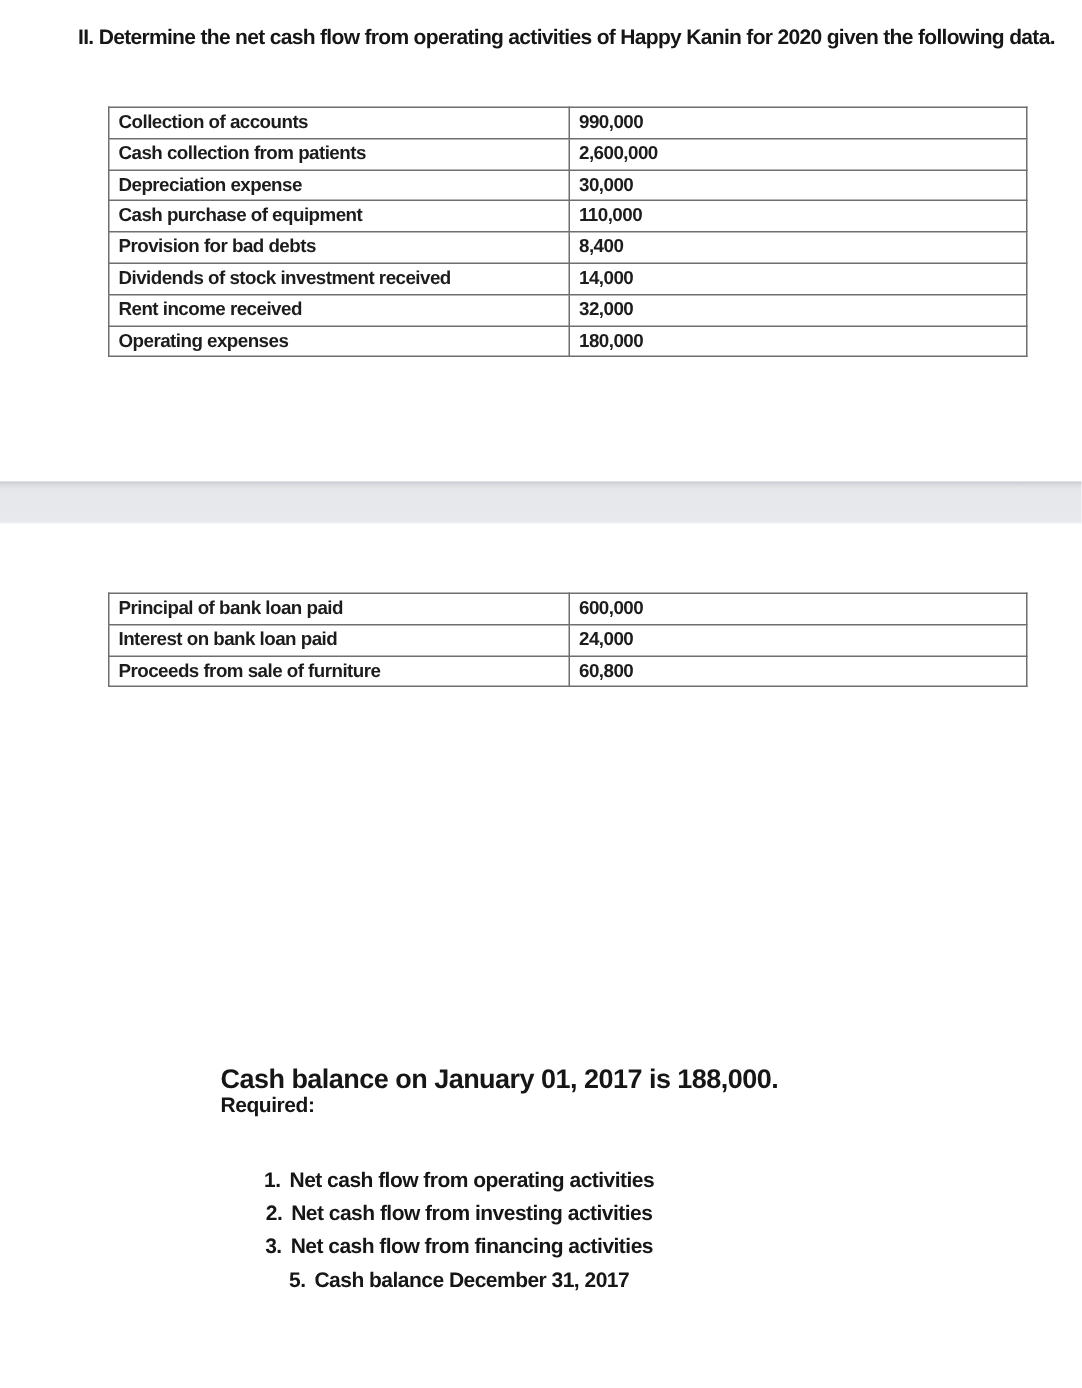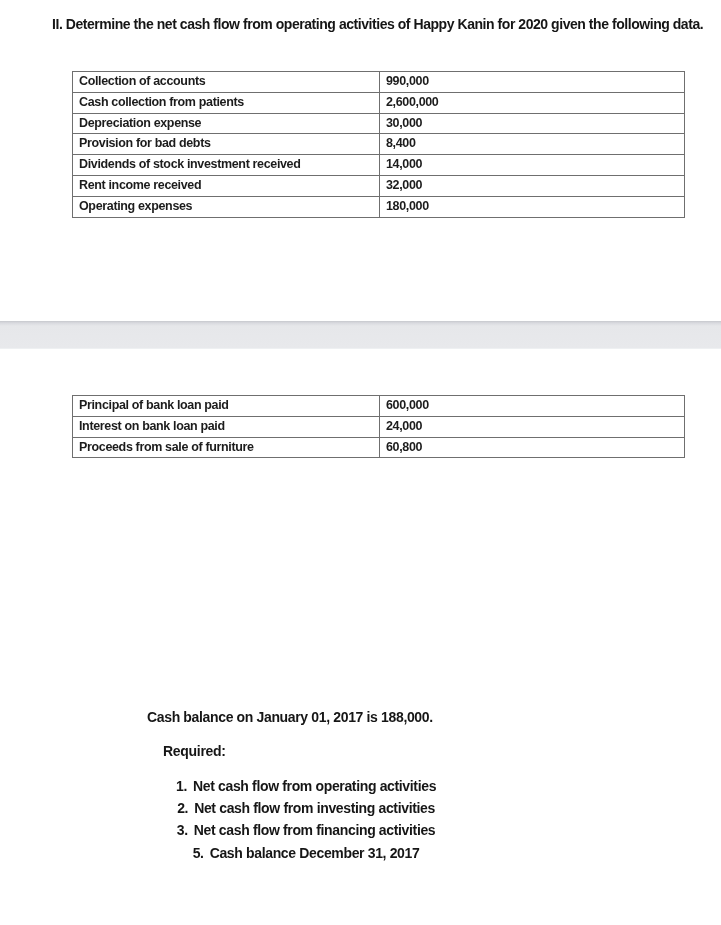--- a/index.html
+++ b/index.html
@@ -58,35 +58,34 @@
       width: 721px;
       height: 27px;
       background: linear-gradient(to bottom, #c6c8cd 0px, #d9dadf 2px, #e6e7ea 5px, #e8e9ec 100%);
       border-bottom: 1px solid #eef0f2;
     }
 
     .cash-balance {
       position: absolute;
       left: 147px;
       top: 709px;
-      font-size: 14px;
+      font-size: 18px;
       font-weight: bold;
       letter-spacing: -0.35px;
       white-space: nowrap;
       color: #161616;
     }
     .required {
       position: absolute;
       left: 147px;
-      top: 743px;
+      top: 728px;
       font-size: 14px;
       font-weight: bold;
       letter-spacing: -0.3px;
       color: #161616;
-      margin-left: 16px;
     }
     ol.req-list {
       position: absolute;
       left: 170px;
       top: 775px;
       margin: 0;
       padding: 0;
       list-style: none;
       font-size: 14px;
       font-weight: bold;
@@ -115,20 +114,24 @@
       <td class="label">Collection of accounts</td>
       <td class="value">990,000</td>
     </tr>
     <tr>
       <td class="label">Cash collection from patients</td>
       <td class="value">2,600,000</td>
     </tr>
     <tr>
       <td class="label">Depreciation expense</td>
       <td class="value">30,000</td>
+    </tr>
+    <tr>
+      <td class="label">Cash purchase of equipment</td>
+      <td class="value">110,000</td>
     </tr>
     <tr>
       <td class="label">Provision for bad debts</td>
       <td class="value">8,400</td>
     </tr>
     <tr>
       <td class="label">Dividends of stock investment received</td>
       <td class="value">14,000</td>
     </tr>
     <tr>

